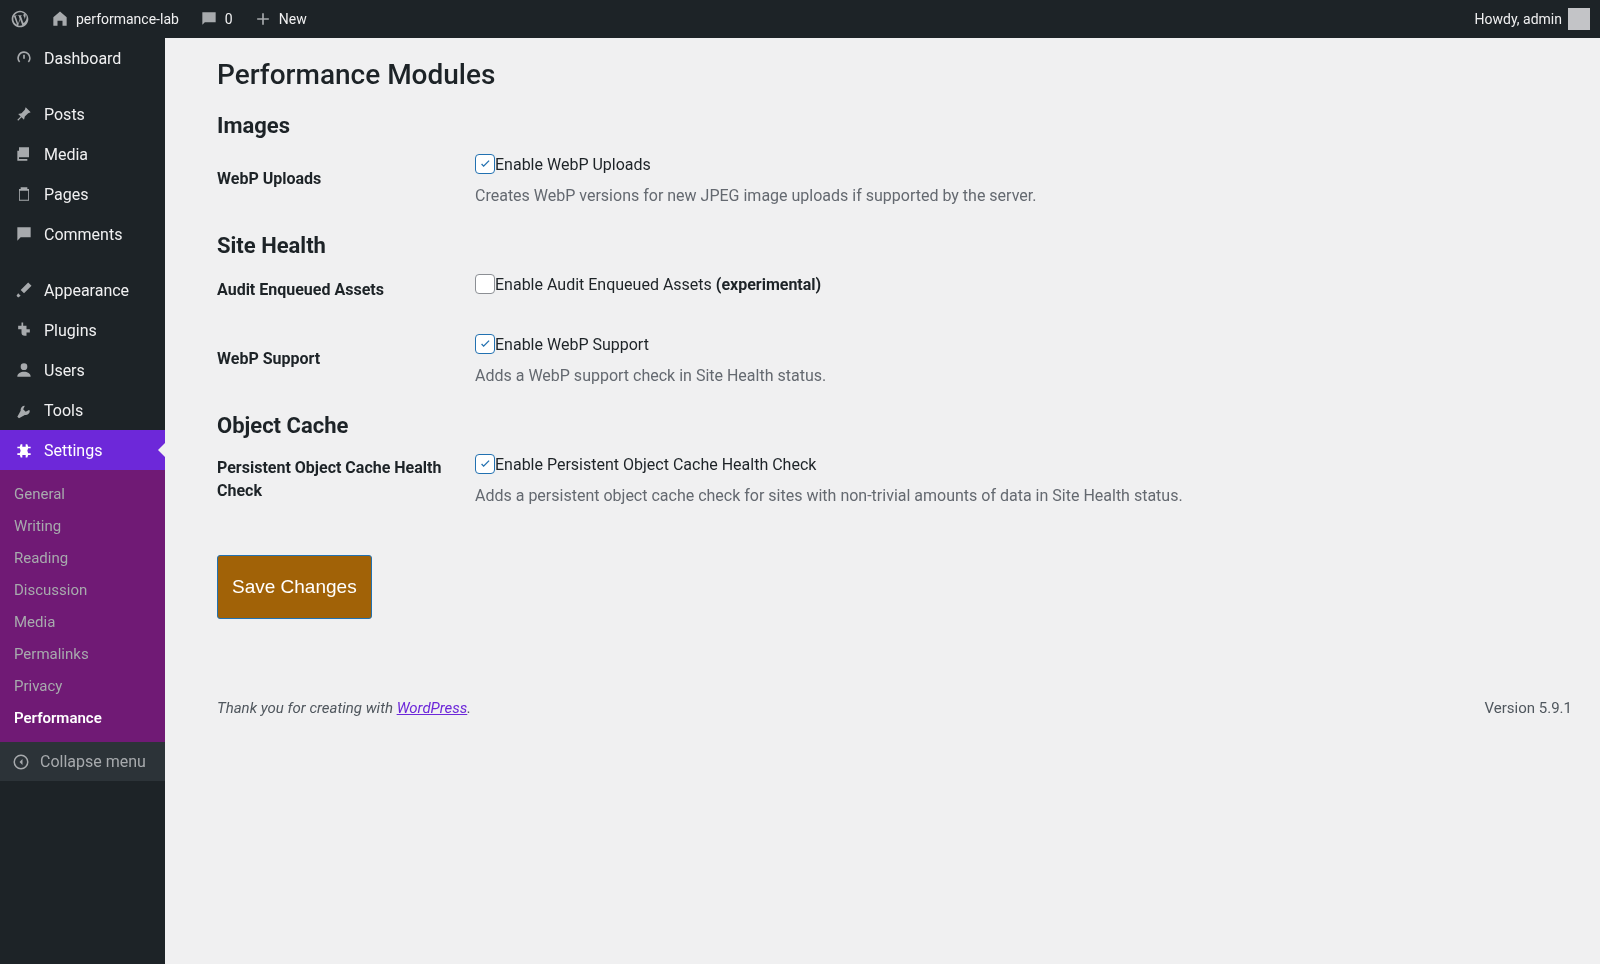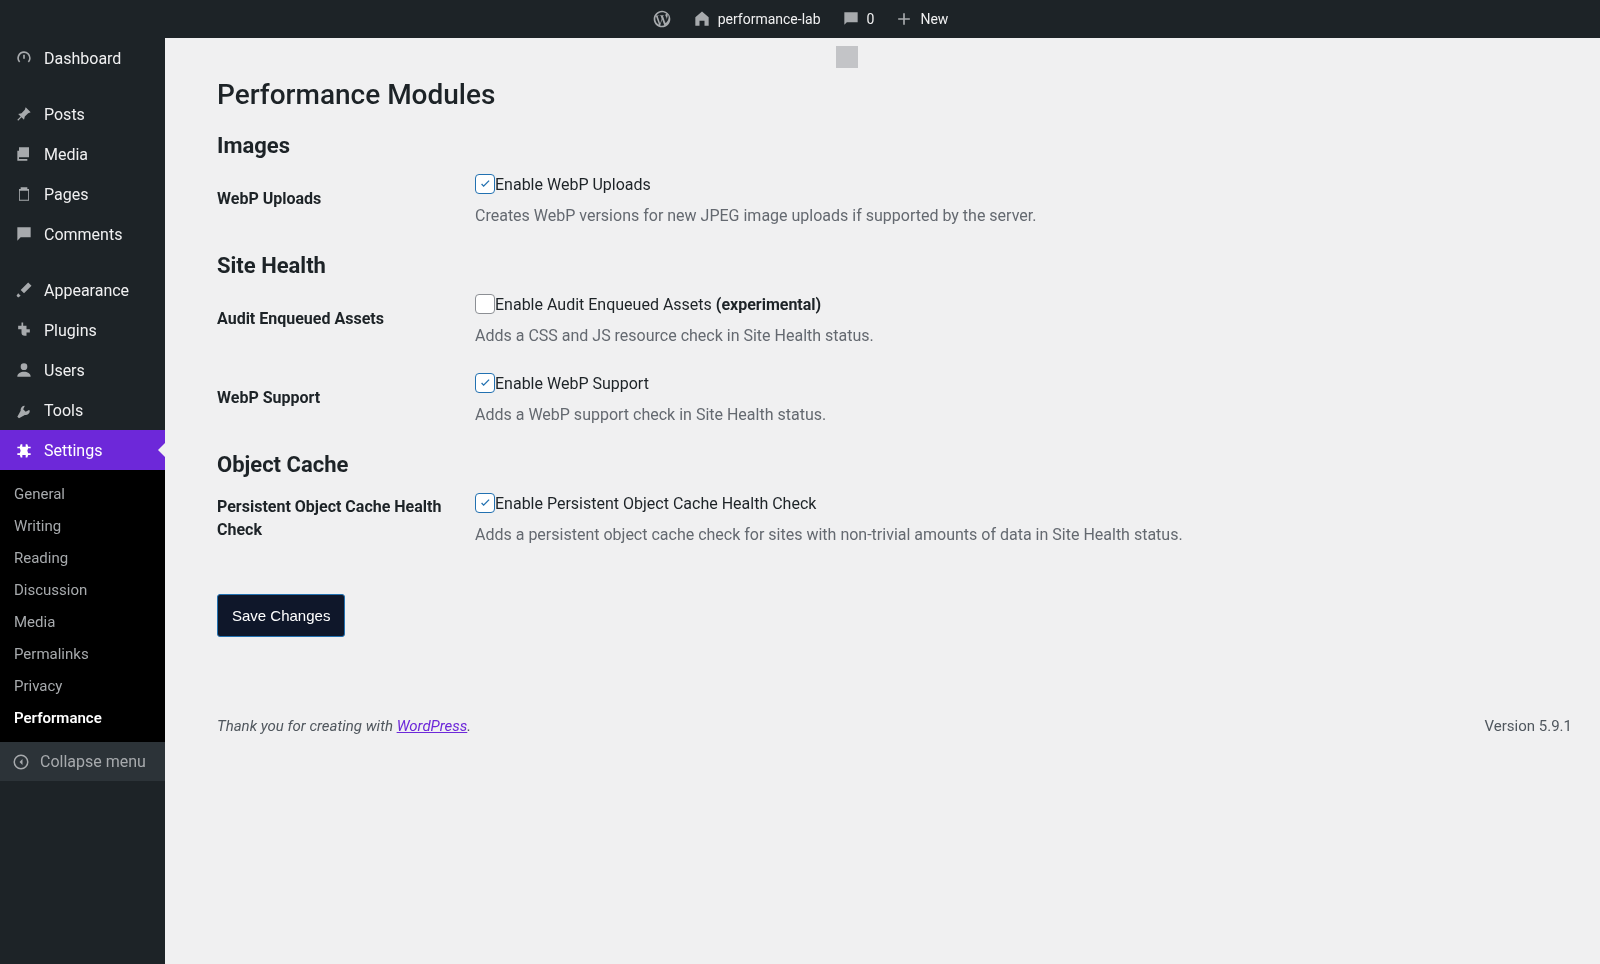--- a/index.html
+++ b/index.html
@@ -14,21 +14,20 @@
     .adminbar {
       position: fixed; top: 0; left: 0; right: 0;
       height: 38px;
       background: #1d2327;
       color: #f0f0f1;
       display: flex;
       align-items: center;
       justify-content: space-between;
       z-index: 1000;
       font-size: 14px;
-      flex-direction: column;
     }
     .adminbar .left, .adminbar .right { display: flex; align-items: center; }
     .adminbar .item {
       display: flex; align-items: center;
       padding: 0 10px;
       height: 38px;
       gap: 6px;
       cursor: pointer;
     }
     .adminbar .item svg { fill: #a7aaad; width: 20px; height: 20px; }
@@ -57,21 +56,21 @@
     .menu-item.current { background: #6d28d9; color: #fff; }
     .menu-item.current svg { fill: #fff; }
     .menu-item.current::after {
       content: '';
       position: absolute; right: -1px; top: 50%;
       transform: translateY(-50%);
       border: 8px solid transparent;
       border-right-color: #f0f0f1;
     }
     .submenu {
-      background: #000000;
+      background: #701a75;
       padding: 8px 0;
     }
     .submenu-item {
       padding: 7px 14px;
       color: #a7aaad;
       cursor: pointer;
       font-size: 15px;
     }
     .submenu-item.current { color: #fff; font-weight: 600; }
     .collapse-item {
@@ -79,21 +78,21 @@
       gap: 10px;
       padding: 10px 12px;
       color: #a7aaad;
       cursor: pointer;
       background: #2c3338;
     }
     .collapse-item svg { fill: #a7aaad; width: 18px; height: 18px; }
 
     
     .wp-content {
-      margin-left: 189px; margin-top: 58px;
+      margin-left: 189px; margin-top: 38px;
       padding: 20px 28px;
     }
     h1 { font-size: 28px; font-weight: 500; margin-bottom: 22px; color: #1d2327; }
     h2 { font-size: 22px; font-weight: 700; margin: 20px 0 16px; color: #1d2327; }
 
     .form-row { display: flex; align-items: center; margin-bottom: 28px; }
     .row-label {
       width: 258px; padding-right: 20px;
       font-weight: 700; color: #1d2327; font-size: 16px; line-height: 1.4;
     }
@@ -108,23 +107,23 @@
       flex-shrink: 0;
       cursor: pointer;
     }
     .checkbox.checked { border-color: #2271b1; }
     .checkbox.checked svg { fill: #2271b1; width: 15px; height: 15px; }
     .check-label { font-size: 16px; color: #1d2327; }
     .check-label .exp { font-weight: 700; }
     .desc { color: #646970; font-size: 16px; }
 
     .btn-primary {
-      background: #0f172a; border: 1px solid #2271b1;
-      color: #fff; padding: 12px 14px;
-      border-radius: 3px; font-size: 15px;
+      background: #a16207; border: 1px solid #2271b1;
+      color: #fff; padding: 20px 14px;
+      border-radius: 3px; font-size: 19px;
       cursor: pointer; margin-top: 22px;
     }
 
     .footer {
       display: flex; justify-content: space-between;
       margin-top: 80px; font-style: italic; color: #50575e; font-size: 15px;
     }
     .footer a { color: #6d28d9; text-decoration: underline; }
     .version { font-style: normal; }
   </style>
@@ -266,21 +265,20 @@
         </div>
       </div>
       <h2>Site Health</h2>
       <div class="form-row">
         <div class="row-label">Audit Enqueued Assets</div>
         <div class="row-body">
           <div class="check-line">
             <div class="checkbox"></div>
             <label class="check-label"><span>Enable Audit Enqueued Assets </span><span class="exp">(experimental)</span></label>
           </div>
-          <div class="desc">Adds a CSS and JS resource check in Site Health status.</div>
         </div>
       </div>
       <div class="form-row">
         <div class="row-label">WebP Support</div>
         <div class="row-body">
           <div class="check-line">
             <div class="checkbox checked">
               <svg viewBox="0 0 24 24">
                 <path d="M9 16l-4-4 1.5-1.5L9 13l8-8L18.5 6.5z"></path>
               </svg>

